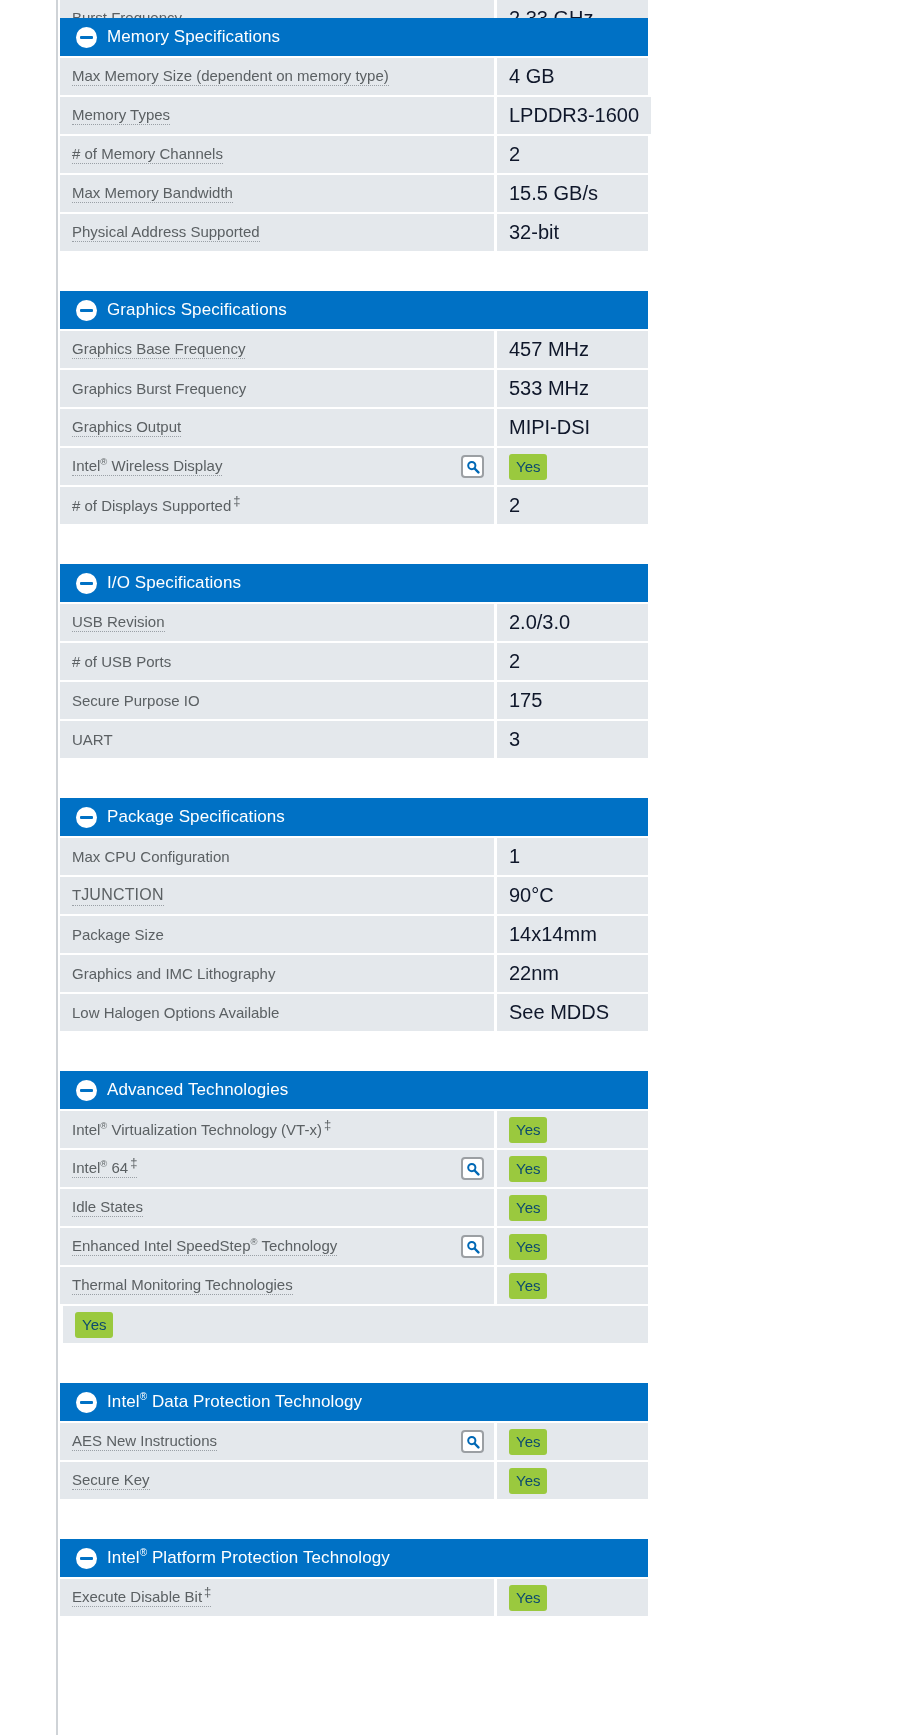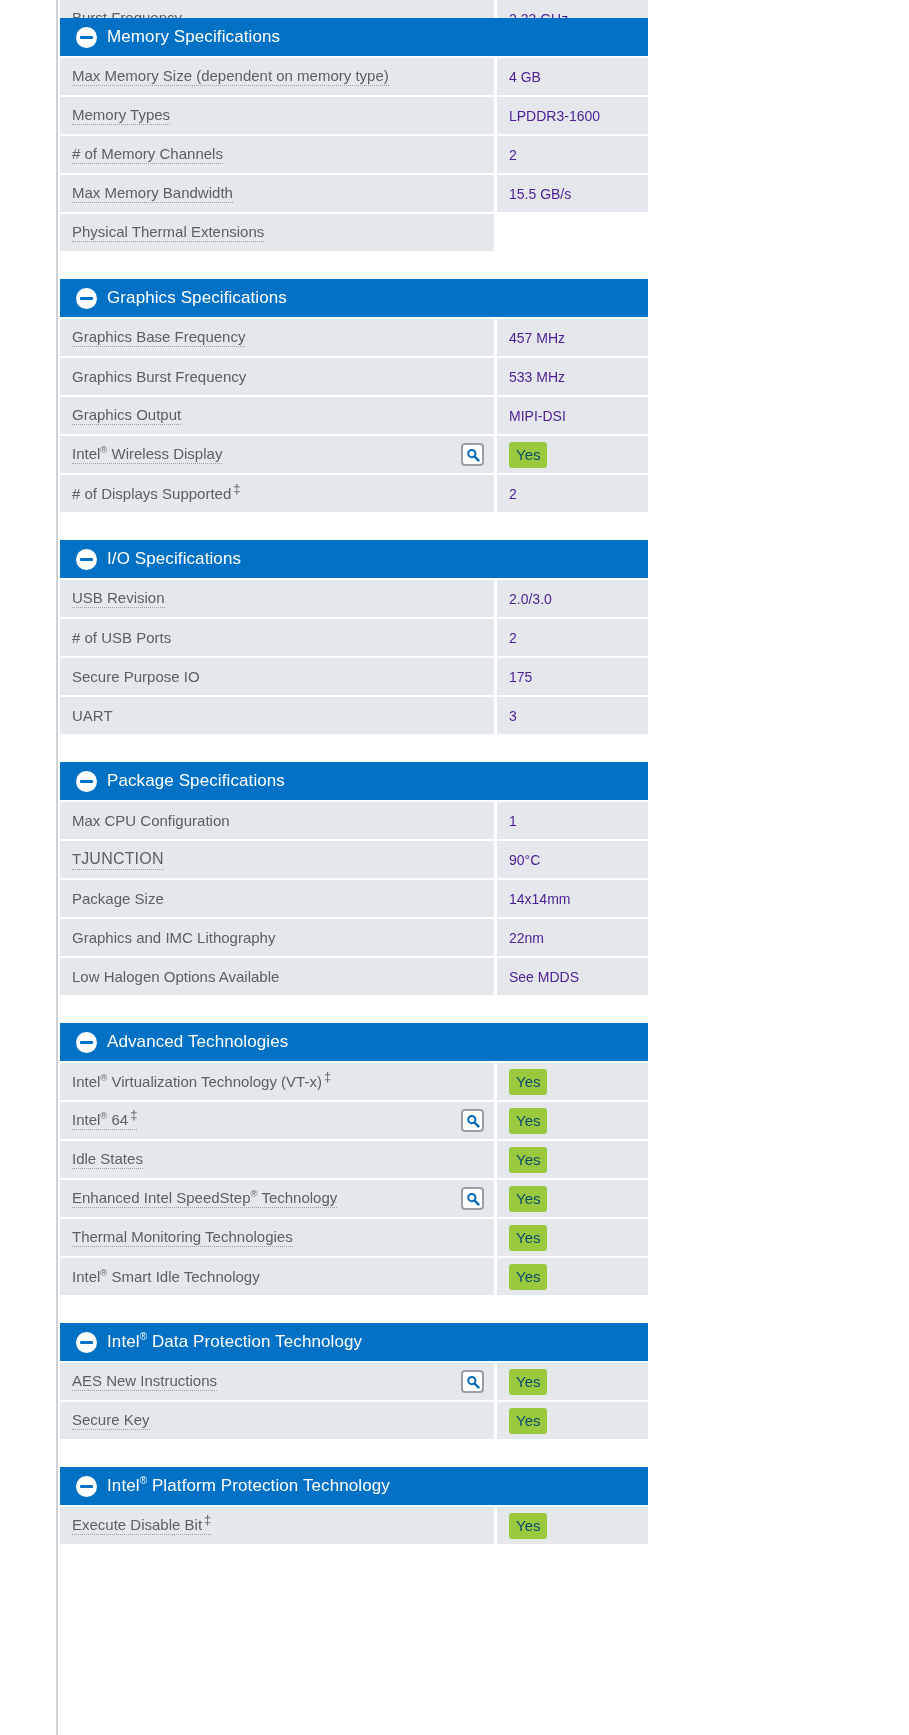--- a/index.html
+++ b/index.html
@@ -36,21 +36,21 @@
   .partial-block {
     height: 18px;
     overflow: hidden;
     padding-left: 60px;
     padding-right: 129px;
   }
 
   .spec-section {
     padding-left: 60px;
     padding-right: 129px;
-    margin-bottom: 28px;
+    margin-bottom: 40px;
   }
 
   .section-header {
     background: #0071c5;
     height: 38px;
     display: flex;
     align-items: center;
     padding-left: 16px;
     box-sizing: border-box;
   }
@@ -127,22 +127,22 @@
     font-size: 13px;
     vertical-align: super;
     line-height: 0;
     margin-left: 2px;
   }
   .label-text .smallcaps {
     font-size: 16px;
     letter-spacing: .2px;
   }
   .value-text {
-    font-size: 14px;
-    color: #4c1d95;
+    font-size: 20px;
+    color: #0f172a;
     white-space: nowrap;
   }
 
   
   .mag-icon {
     margin-left: auto;
     width: 23px;
     height: 23px;
     border: 2px solid #9b9fa3;
     border-radius: 4px;
@@ -218,21 +218,24 @@
         <div class="spec-row">
           <div class="spec-label">
             <span class="label-text tip">Max Memory Bandwidth</span>
           </div>
           <div class="spec-value">
             <span class="value-text">15.5 GB/s</span>
           </div>
         </div>
         <div class="spec-row">
           <div class="spec-label">
-            <span class="label-text tip">Physical Thermal Extensions</span>
+            <span class="label-text tip">Physical Address Supported</span>
+          </div>
+          <div class="spec-value">
+            <span class="value-text">32-bit</span>
           </div>
         </div>
       </div>
       <div class="spec-section">
         <div class="section-header">
           <span class="minus-icon"></span>
           <span class="section-title">Graphics Specifications</span>
         </div>
         <div class="spec-row">
           <div class="spec-label">
@@ -416,23 +419,20 @@
         </div>
         <div class="spec-row">
           <div class="spec-label">
             <span class="label-text tip">Thermal Monitoring Technologies</span>
           </div>
           <div class="spec-value">
             <span class="yes-badge">Yes</span>
           </div>
         </div>
         <div class="spec-row">
-          <div class="spec-label">
-            <span class="label-text">Intel<sup>®</sup> Smart Idle Technology</span>
-          </div>
           <div class="spec-value">
             <span class="yes-badge">Yes</span>
           </div>
         </div>
       </div>
       <div class="spec-section">
         <div class="section-header">
           <span class="minus-icon"></span>
           <span class="section-title">Intel<sup>®</sup> Data Protection Technology</span>
         </div>

